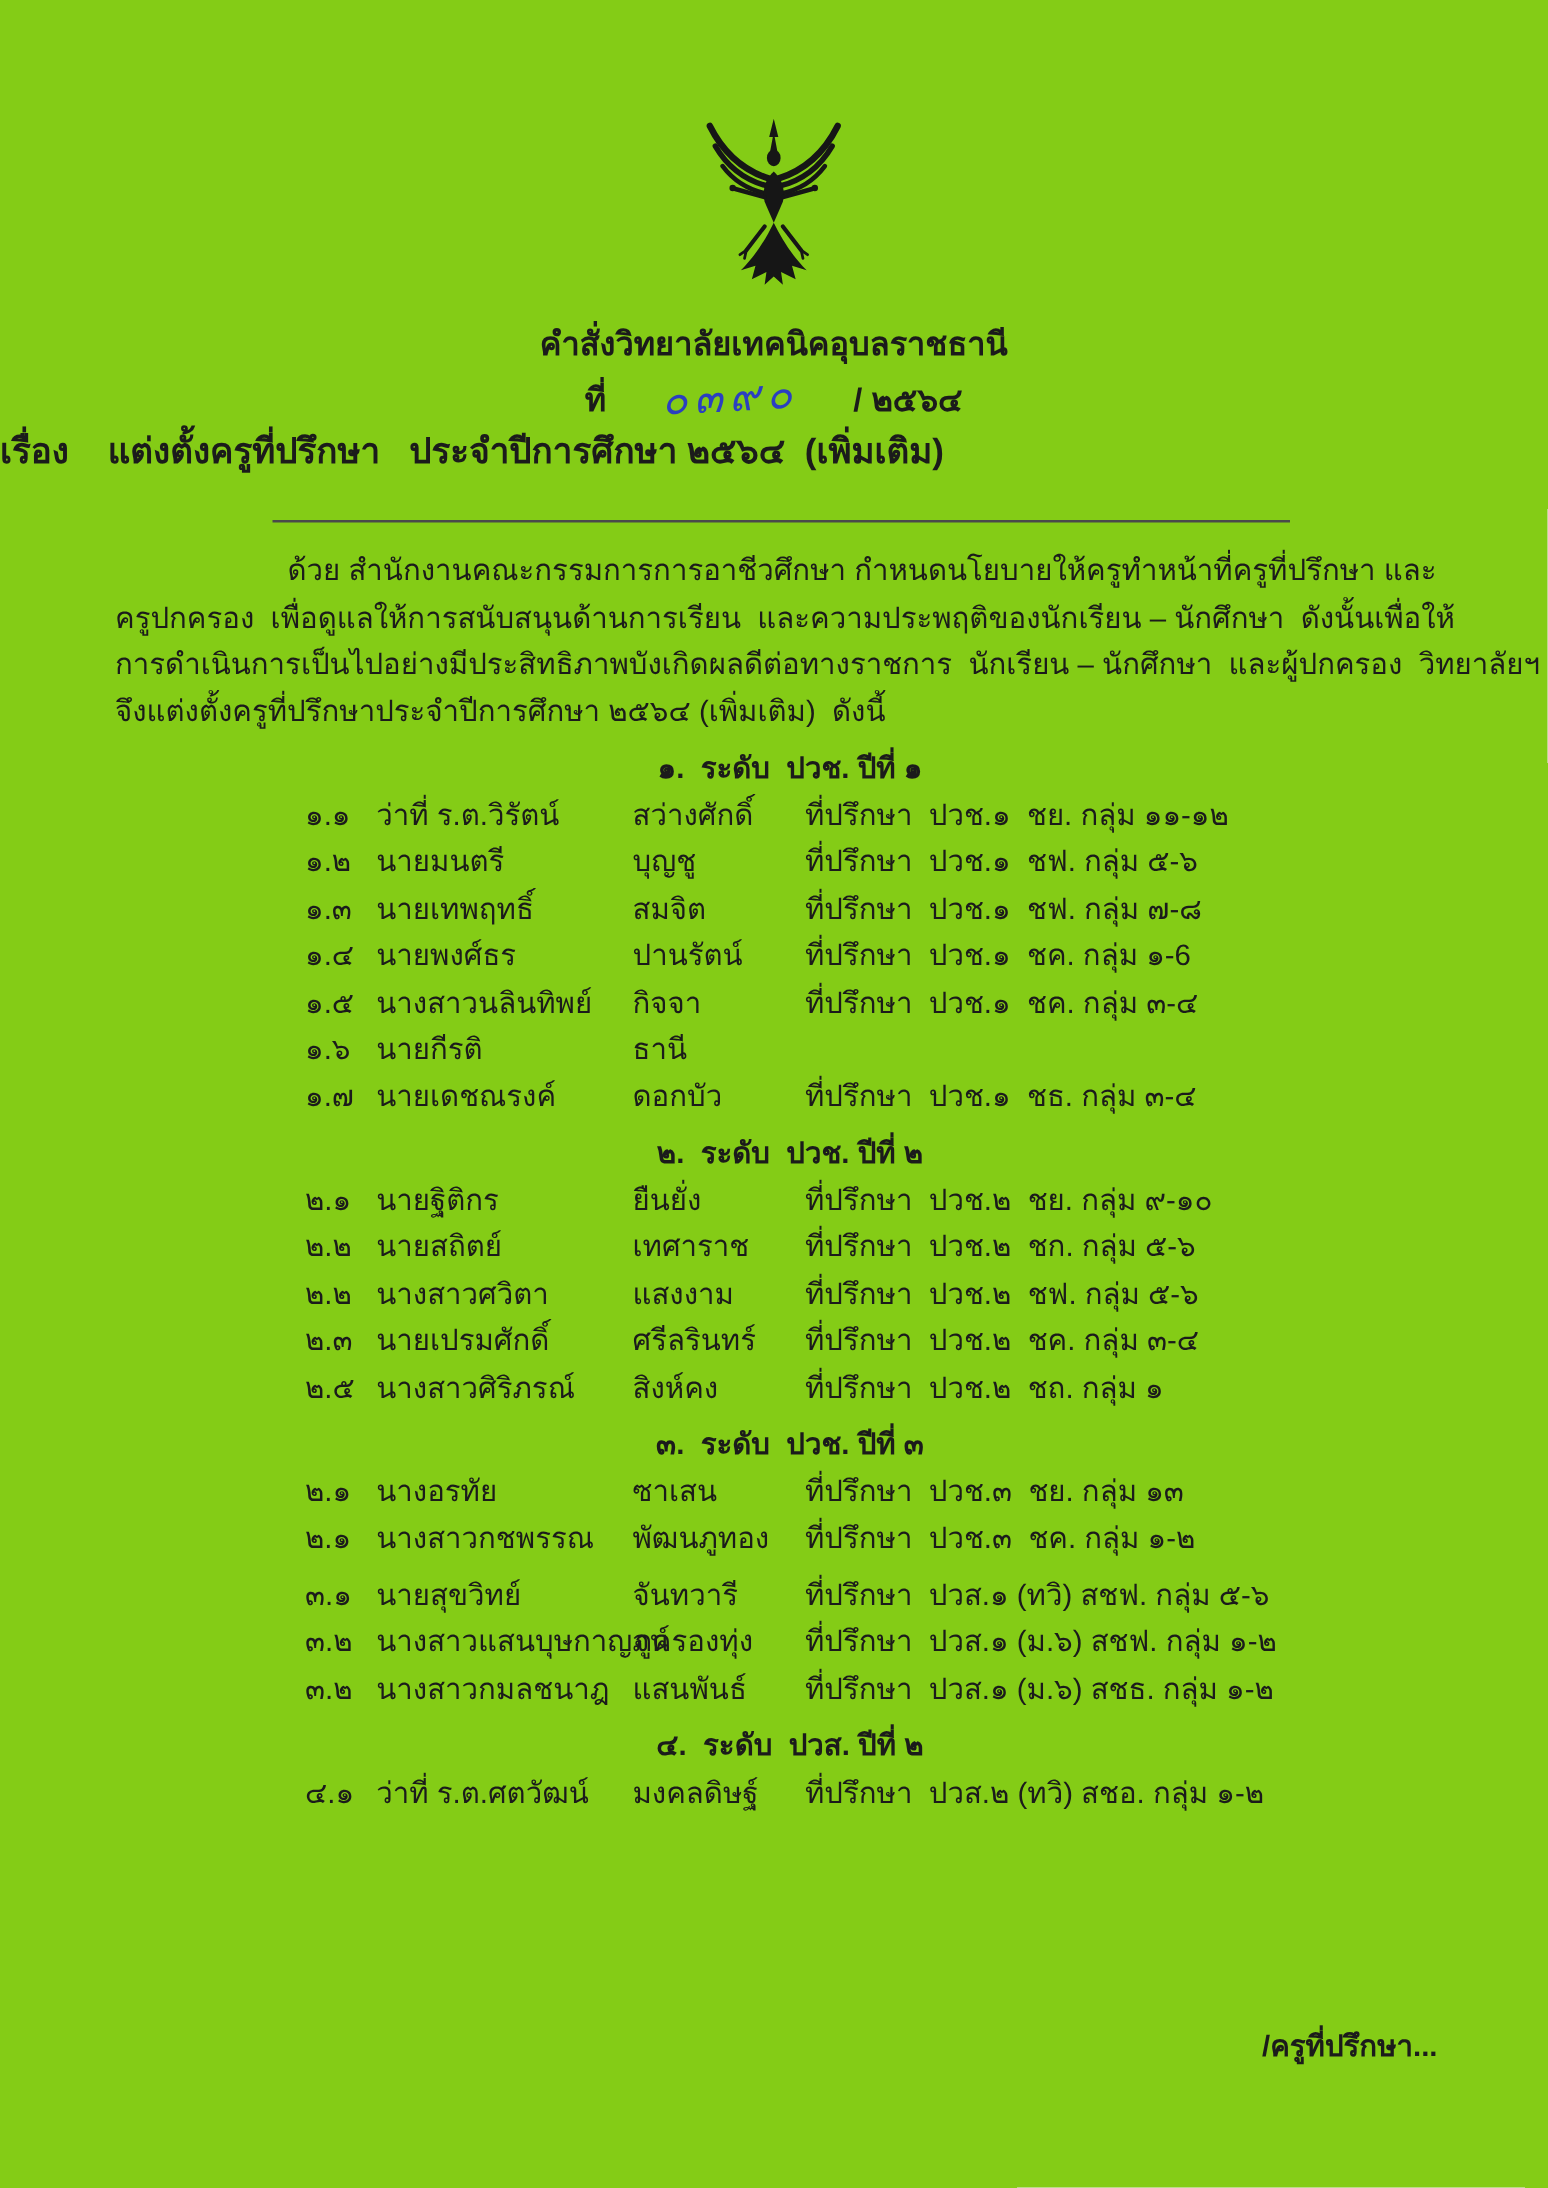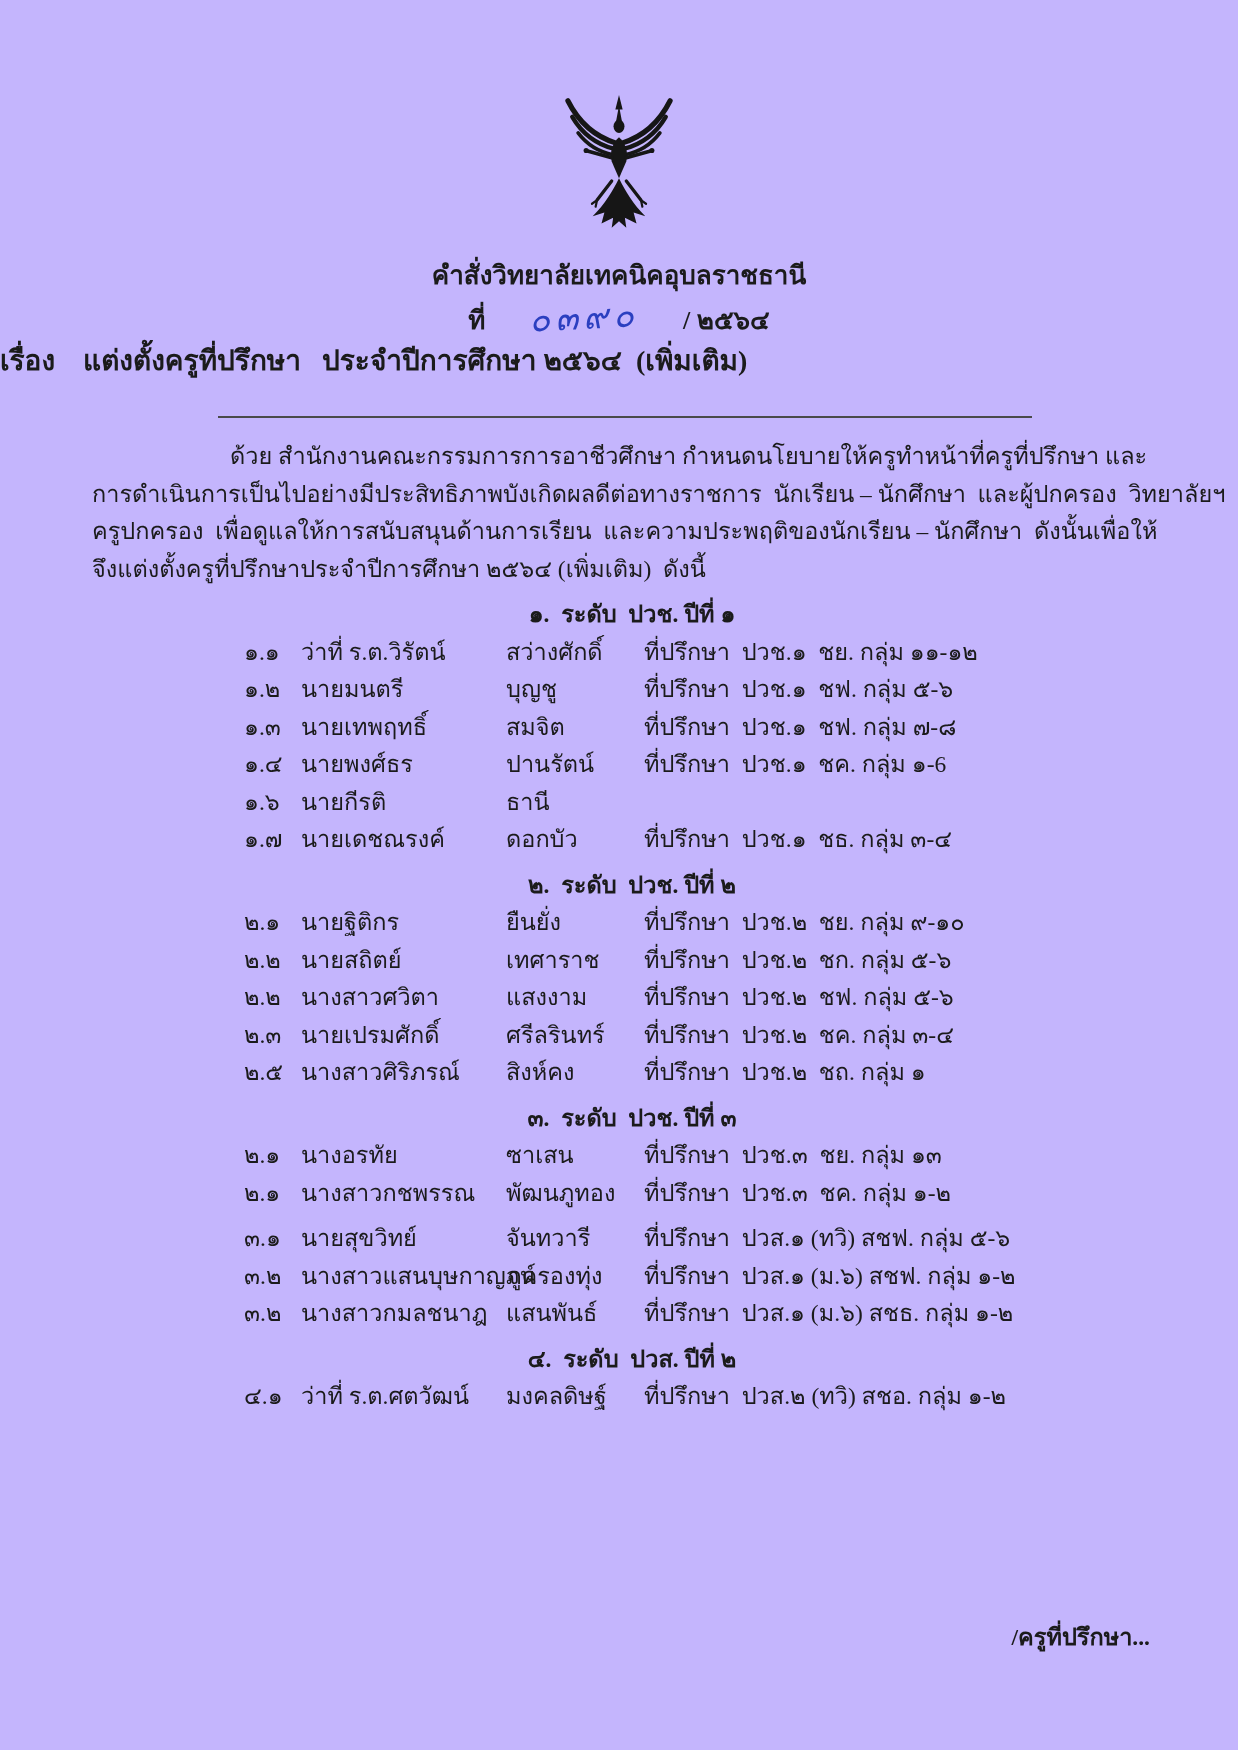--- a/index.html
+++ b/index.html
@@ -1,19 +1,19 @@
 <!DOCTYPE html>
 <html><head>
 <meta charset="utf-8">
 <style>
   html,body { margin:0; padding:0; background:#e8e8e8; }
   .page {
     position:relative; width:1238px; height:1750px; margin:0 auto;
-    background:#c4b5fd; overflow:hidden; color:#1b1b1b;
-    font-family:Liberation Serif, serif;
+    background:#84cc16; overflow:hidden; color:#1b1b1b;
+    font-family:Liberation Sans, sans-serif;
   }
   .emblem {
     position:absolute; top:92px; left:50%; transform:translateX(-50%);
     width:152px; height:168px;
   }
   .emblem svg { width:100%; height:100%; }
   .doc-title {
     position:absolute; top:254px; left:0; width:100%;
     text-align:center; font-size:26px; font-weight:600; white-space:pre;
   }
@@ -92,22 +92,22 @@
     <span class="doc-no-hand">๐๓๙๐</span>
     <span>/ ๒๕๖๔</span>
   </div>
 
   <div class="subject">เรื่อง    แต่งตั้งครูที่ปรึกษา   ประจำปีการศึกษา ๒๕๖๔  (เพิ่มเติม)</div>
 
   <div class="divider"></div>
 
   <div class="content">
     <div class="body-line indent">ด้วย สำนักงานคณะกรรมการการอาชีวศึกษา กำหนดนโยบายให้ครูทำหน้าที่ครูที่ปรึกษา และ</div>
+    <div class="body-line">ครูปกครอง  เพื่อดูแลให้การสนับสนุนด้านการเรียน  และความประพฤติของนักเรียน – นักศึกษา  ดังนั้นเพื่อให้</div>
     <div class="body-line">การดำเนินการเป็นไปอย่างมีประสิทธิภาพบังเกิดผลดีต่อทางราชการ  นักเรียน – นักศึกษา  และผู้ปกครอง  วิทยาลัยฯ</div>
-    <div class="body-line">ครูปกครอง  เพื่อดูแลให้การสนับสนุนด้านการเรียน  และความประพฤติของนักเรียน – นักศึกษา  ดังนั้นเพื่อให้</div>
     <div class="body-line">จึงแต่งตั้งครูที่ปรึกษาประจำปีการศึกษา ๒๕๖๔ (เพิ่มเติม)  ดังนี้</div>
     <div id="sections-root">
   <section class="level">
     <h2 class="level-heading">๑.  ระดับ  ปวช. ปีที่ ๑</h2>
     <div class="rows">
   <div class="advisor-row">
     <span class="cell">๑.๑</span>
     <span class="cell">ว่าที่ ร.ต.วิรัตน์</span>
     <span class="cell">สว่างศักดิ์</span>
     <span class="cell">ที่ปรึกษา  ปวช.๑  ชย. กลุ่ม ๑๑-๑๒</span>
@@ -127,20 +127,26 @@
     <span class="cell">ที่ปรึกษา  ปวช.๑  ชฟ. กลุ่ม ๗-๘</span>
   </div>
 
   <div class="advisor-row">
     <span class="cell">๑.๔</span>
     <span class="cell">นายพงศ์ธร</span>
     <span class="cell">ปานรัตน์</span>
     <span class="cell">ที่ปรึกษา  ปวช.๑  ชค. กลุ่ม ๑-6</span>
   </div>
 
+  <div class="advisor-row">
+    <span class="cell">๑.๕</span>
+    <span class="cell">นางสาวนลินทิพย์</span>
+    <span class="cell">กิจจา</span>
+    <span class="cell">ที่ปรึกษา  ปวช.๑  ชค. กลุ่ม ๓-๔</span>
+  </div>
 
   <div class="advisor-row">
     <span class="cell">๑.๖</span>
     <span class="cell">นายกีรติ</span>
     <span class="cell">ธานี</span>
   </div>
 
   <div class="advisor-row">
     <span class="cell">๑.๗</span>
     <span class="cell">นายเดชณรงค์</span>

